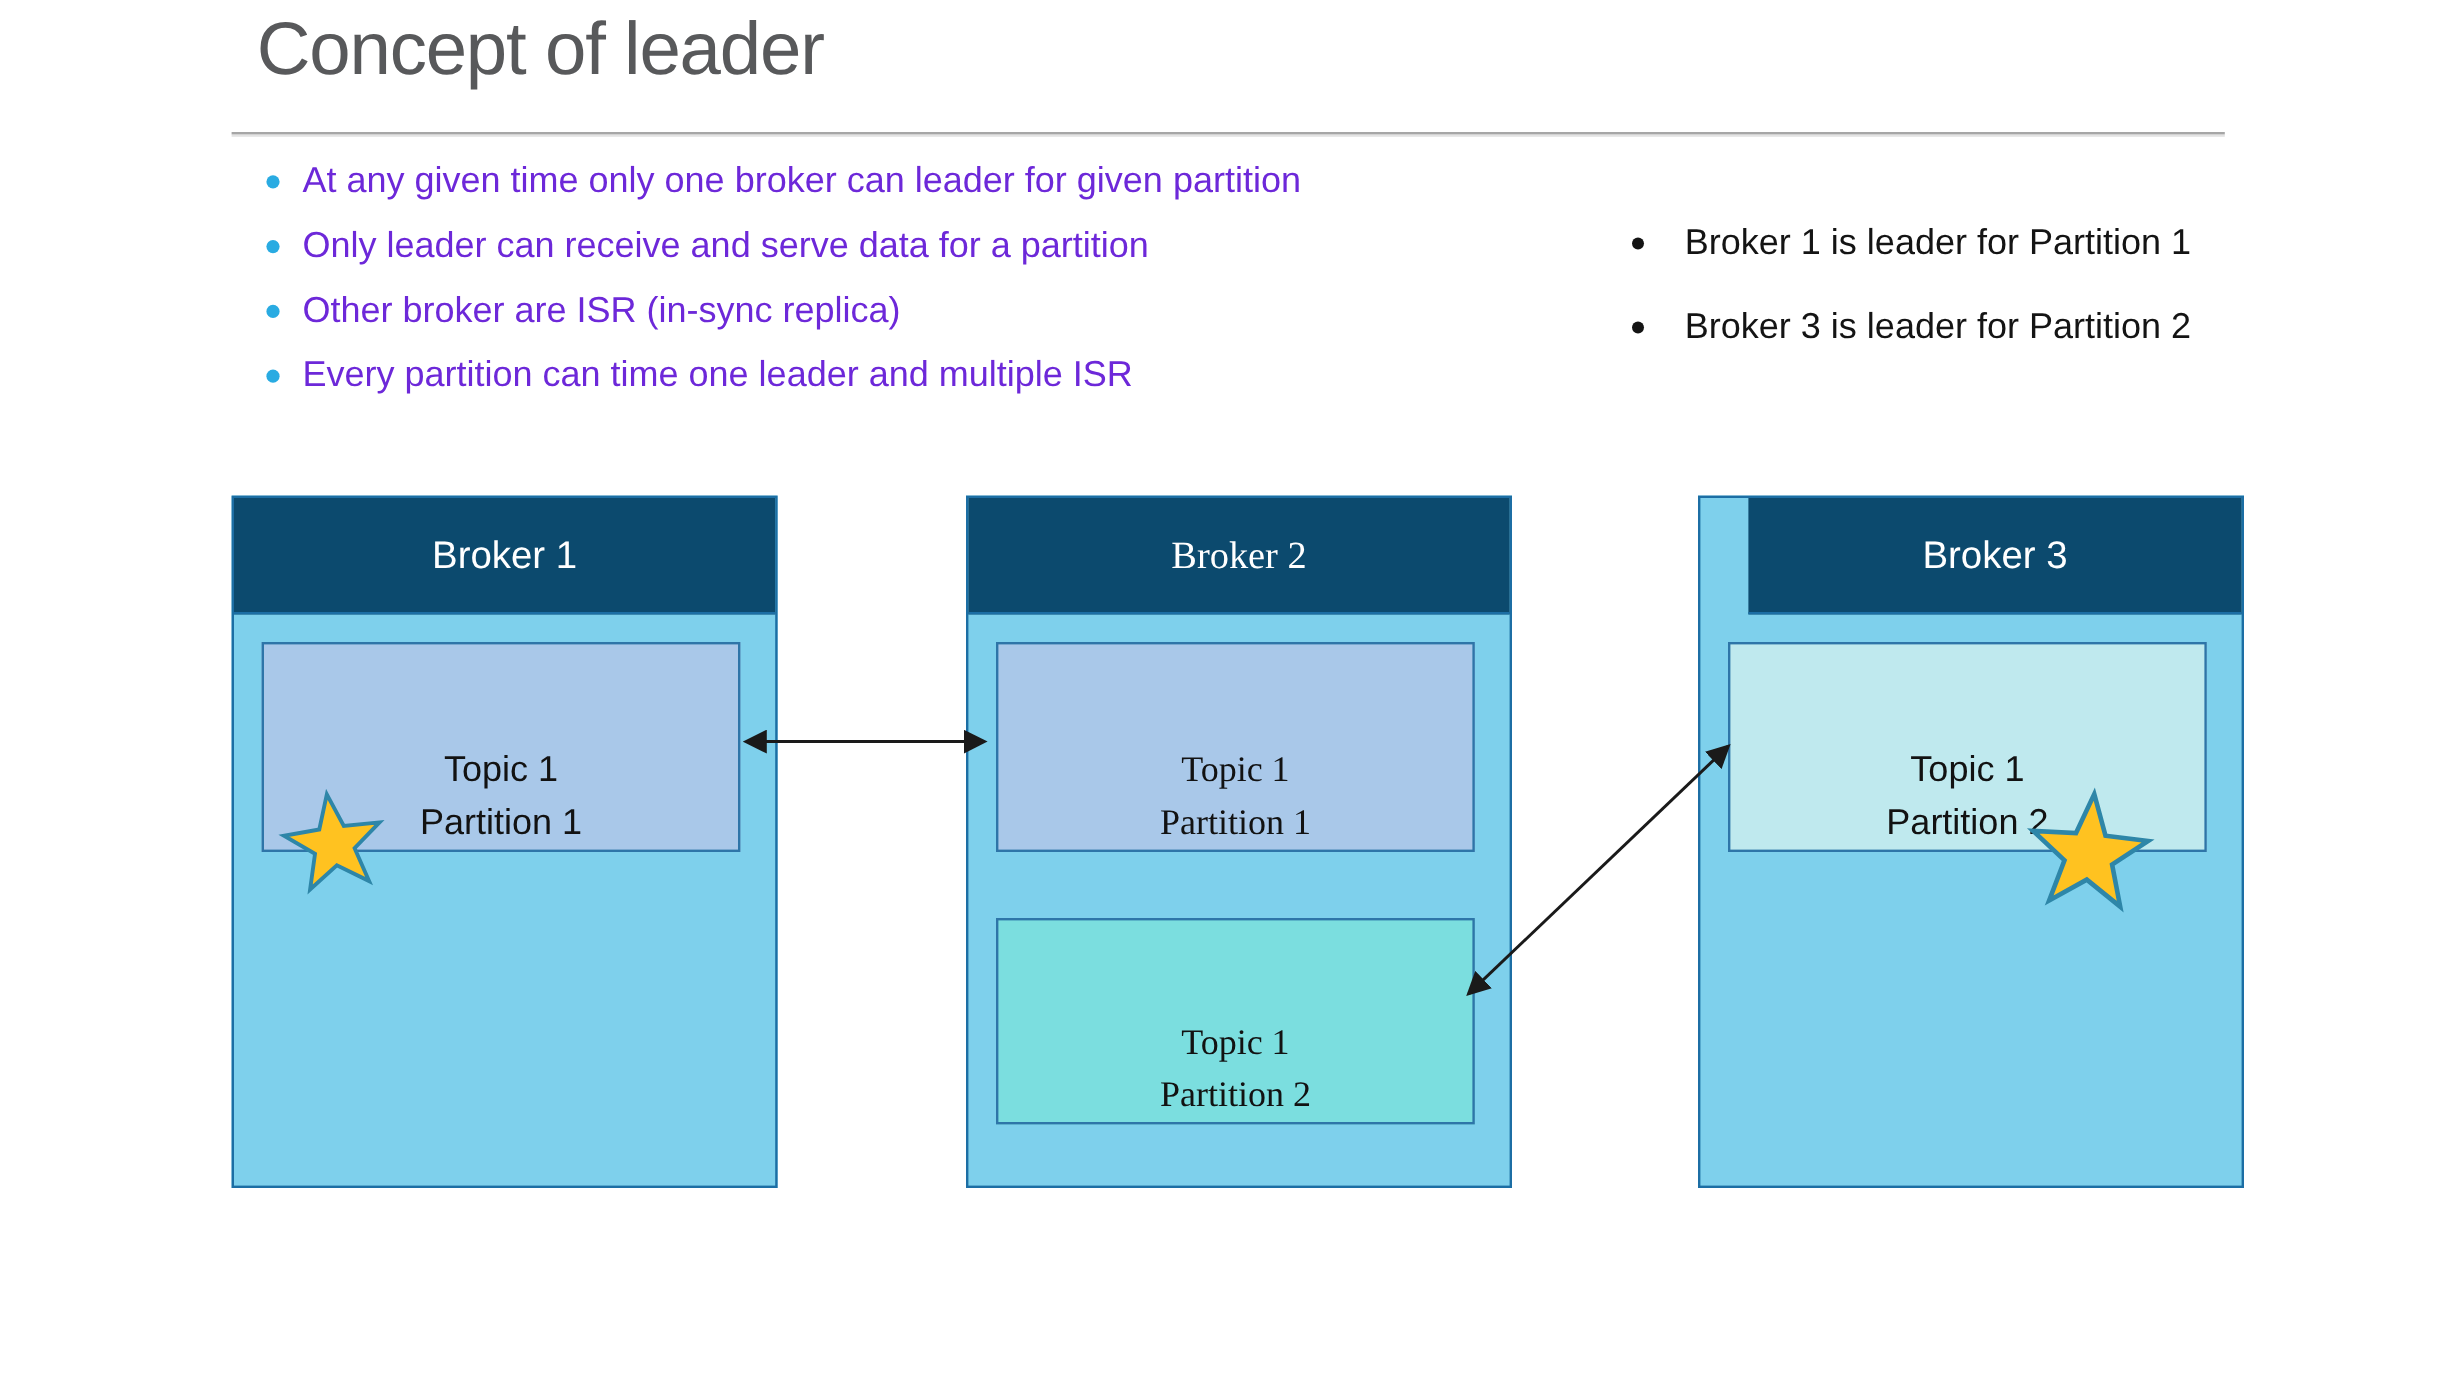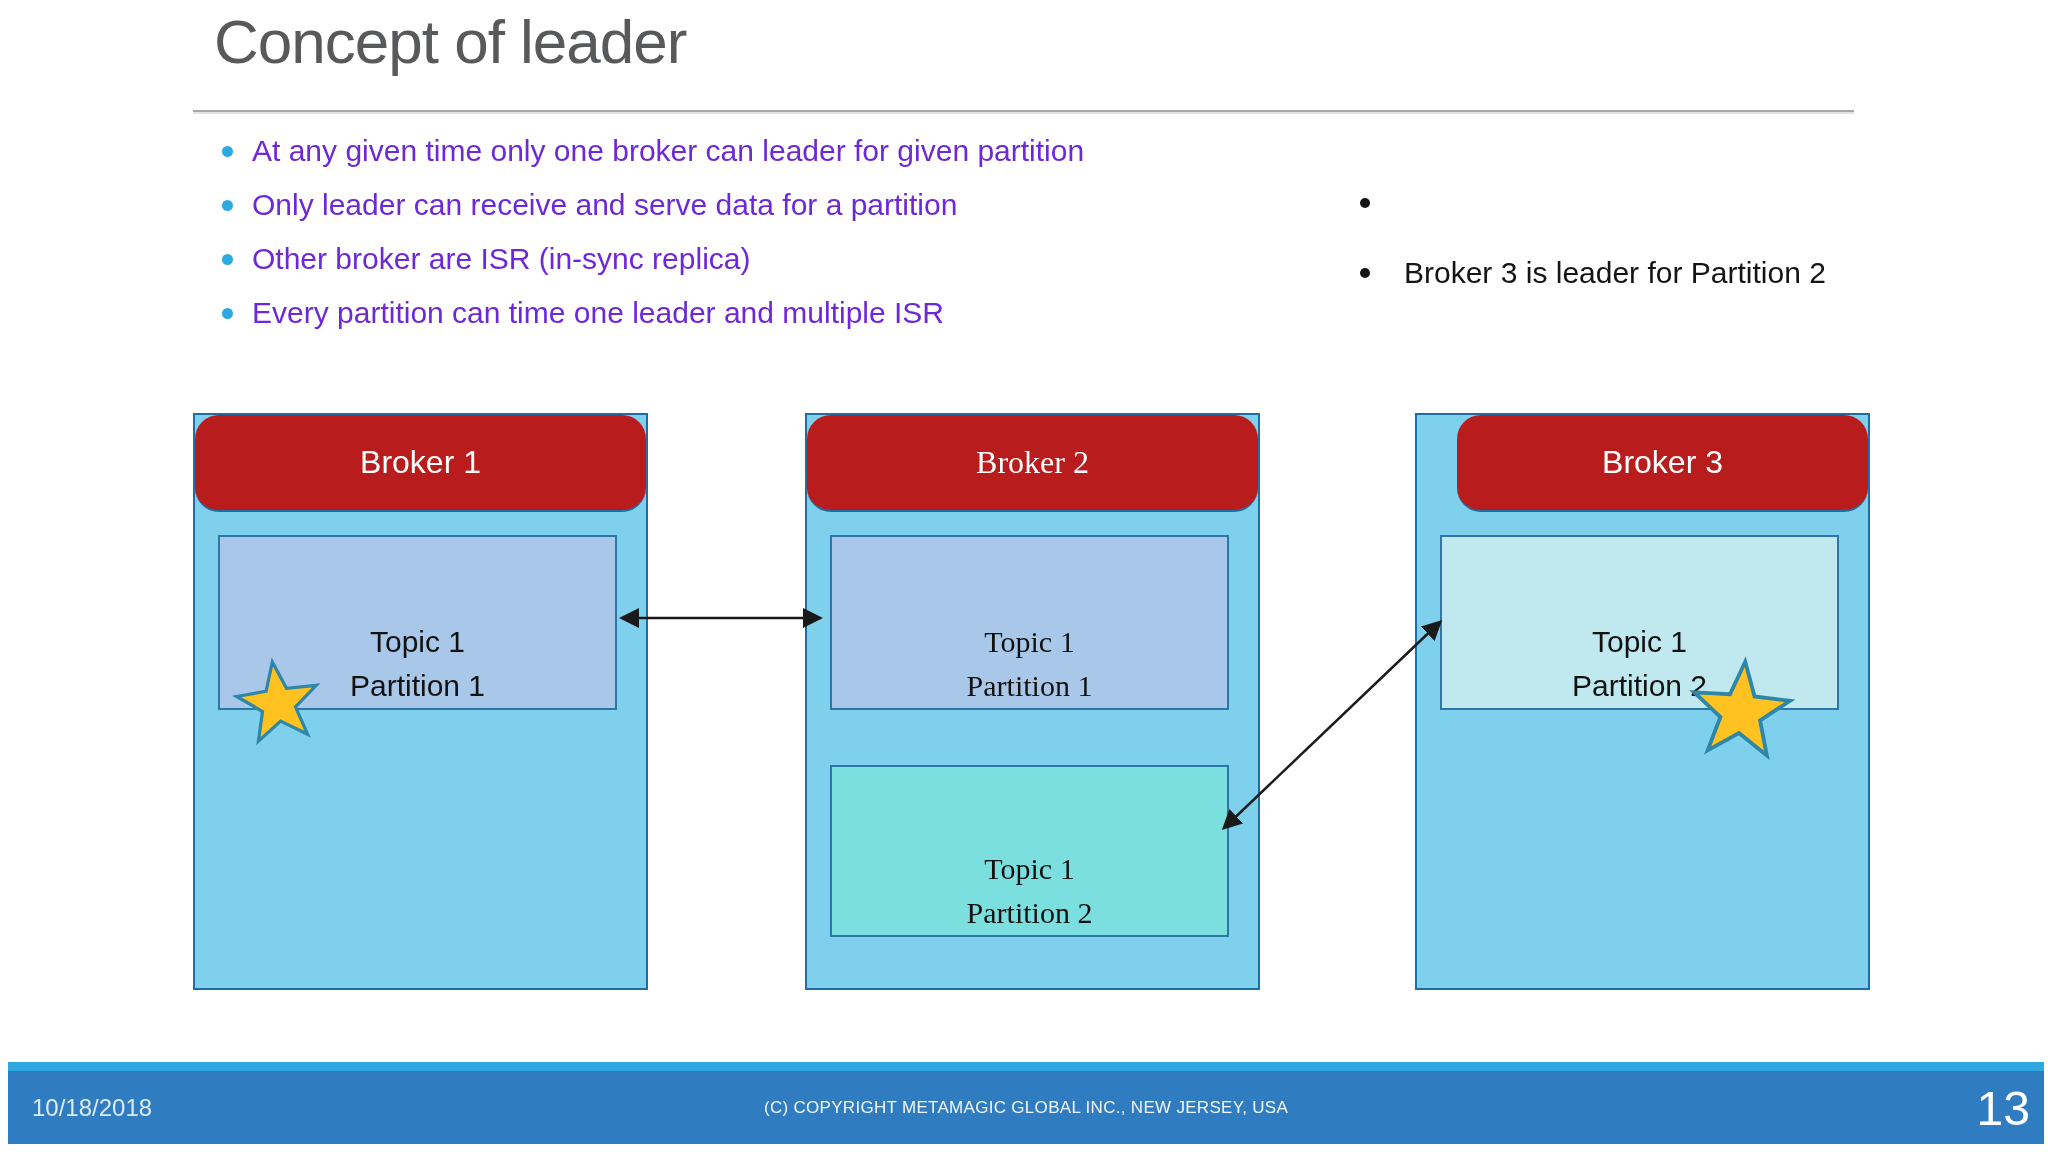--- a/index.html
+++ b/index.html
@@ -87,28 +87,27 @@
     height: 577px;
     background: #7ED0EC;
     border: 2px solid #1C6EA4;
     box-sizing: border-box;
   }
   .broker-1 { left: 193px; }
   .broker-2 { left: 805px; font-family: Liberation Serif, serif; }
   .broker-3 { left: 1415px; padding-left: 40px; }
   .broker-header {
     height: 95px;
-    background: #b91c1c;
+    background: #0c4a6e;
     border-bottom: 2px solid #1C6EA4;
     display: flex;
     align-items: center;
     justify-content: center;
     color: #ffffff;
     font-size: 32px;
-    border-radius: 24px;
   }
   .partition {
     position: absolute;
     left: 23px;
     width: 395px;
     height: 171px;
     border: 2px solid #2E75A8;
     display: flex;
     flex-direction: column;
     align-items: center;
@@ -207,20 +206,21 @@
     </li>
     <li>
       <span class="dot"></span>
       <span>Every partition can time one leader and multiple ISR</span>
     </li>
   </ul>
 
   <ul class="bullets-right">
     <li>
       <span class="dot"></span>
+      <span>Broker 1 is leader for Partition 1</span>
     </li>
     <li>
       <span class="dot"></span>
       <span>Broker 3 is leader for Partition 2</span>
     </li>
   </ul>
 
   <div class="broker broker-1">
     <div class="broker-header">Broker 1</div>
     <div class="partition slot-top fill-p1">
@@ -259,22 +259,14 @@
   <svg class="arrows" viewBox="0 0 2048 1152">
     <defs>
       <marker id="ah" viewBox="0 0 10 10" refX="8.5" refY="5" markerWidth="8" markerHeight="8" orient="auto-start-reverse">
         <path d="M0,0 L10,5 L0,10 z" fill="#1A1A1A"></path>
       </marker>
     </defs>
     <line x1="622" y1="618" x2="820" y2="618" stroke="#1A1A1A" stroke-width="2.5" marker-start="url(#ah)" marker-end="url(#ah)"></line>
     <line x1="1224" y1="828" x2="1440" y2="622" stroke="#1A1A1A" stroke-width="2.5" marker-start="url(#ah)" marker-end="url(#ah)"></line>
   </svg>
 
-  <div class="footer">
-    <div class="footer-strip"></div>
-    <div class="footer-bar">
-      <span class="footer-date">10/18/2018</span>
-      <span class="footer-copyright">(C) COPYRIGHT METAMAGIC GLOBAL INC., NEW JERSEY, USA</span>
-      <span class="footer-page">13</span>
-    </div>
-  </div>
 
 </div>
 
 </body></html>

